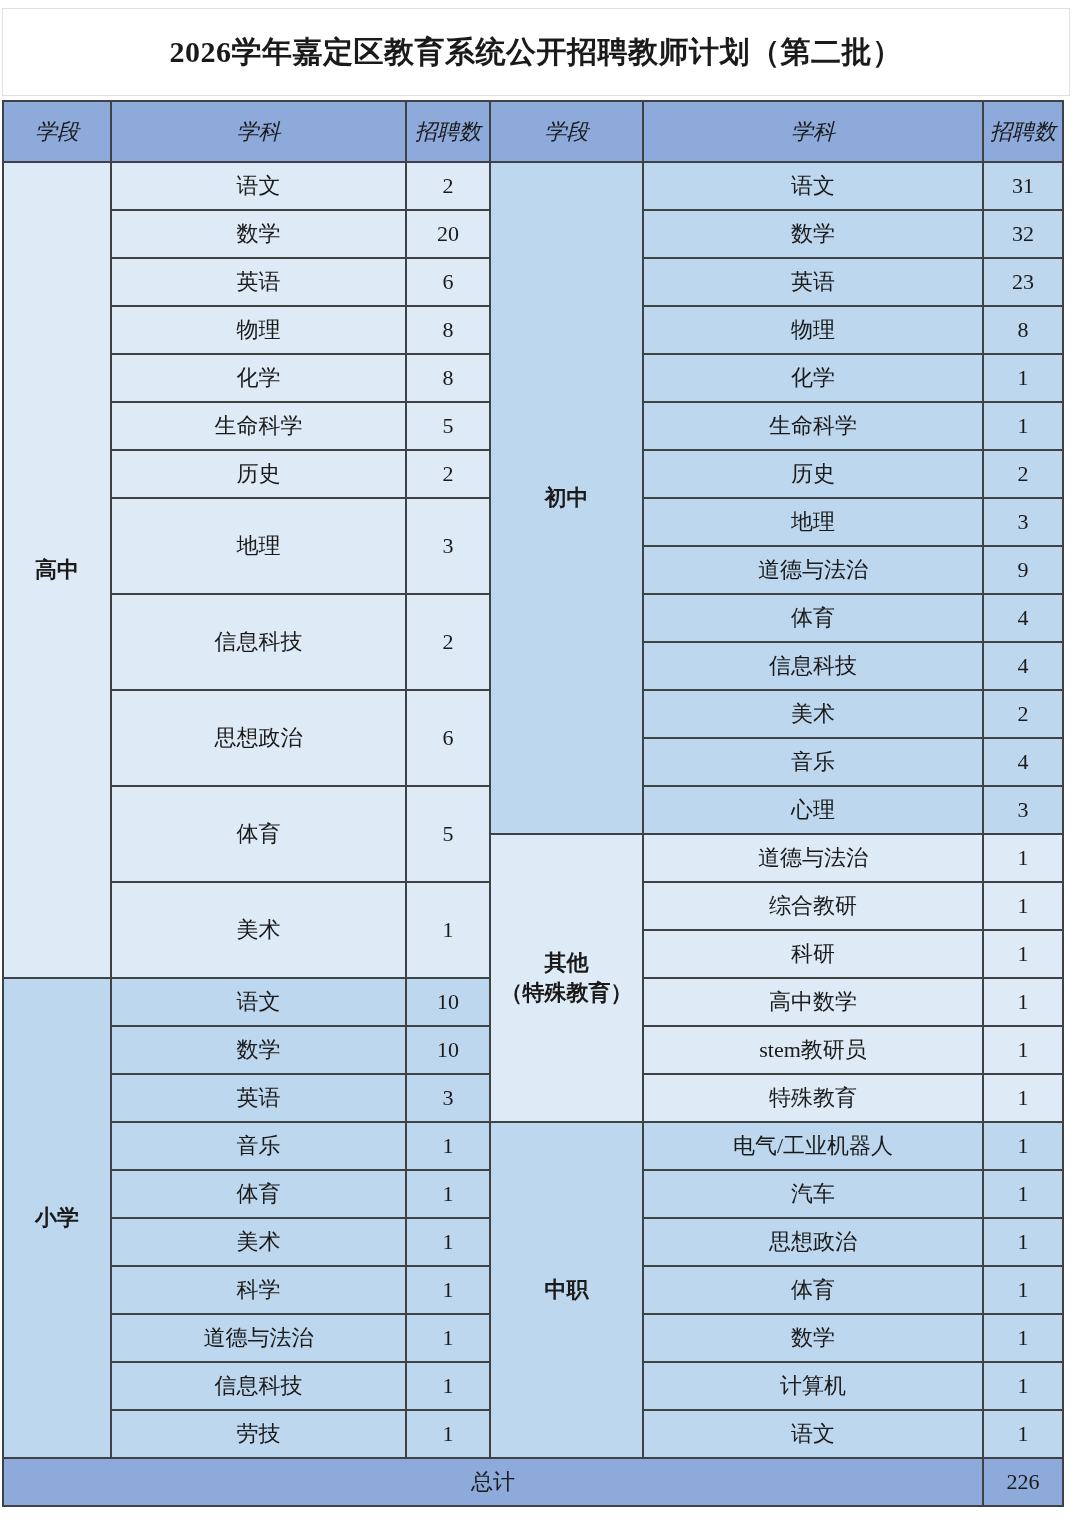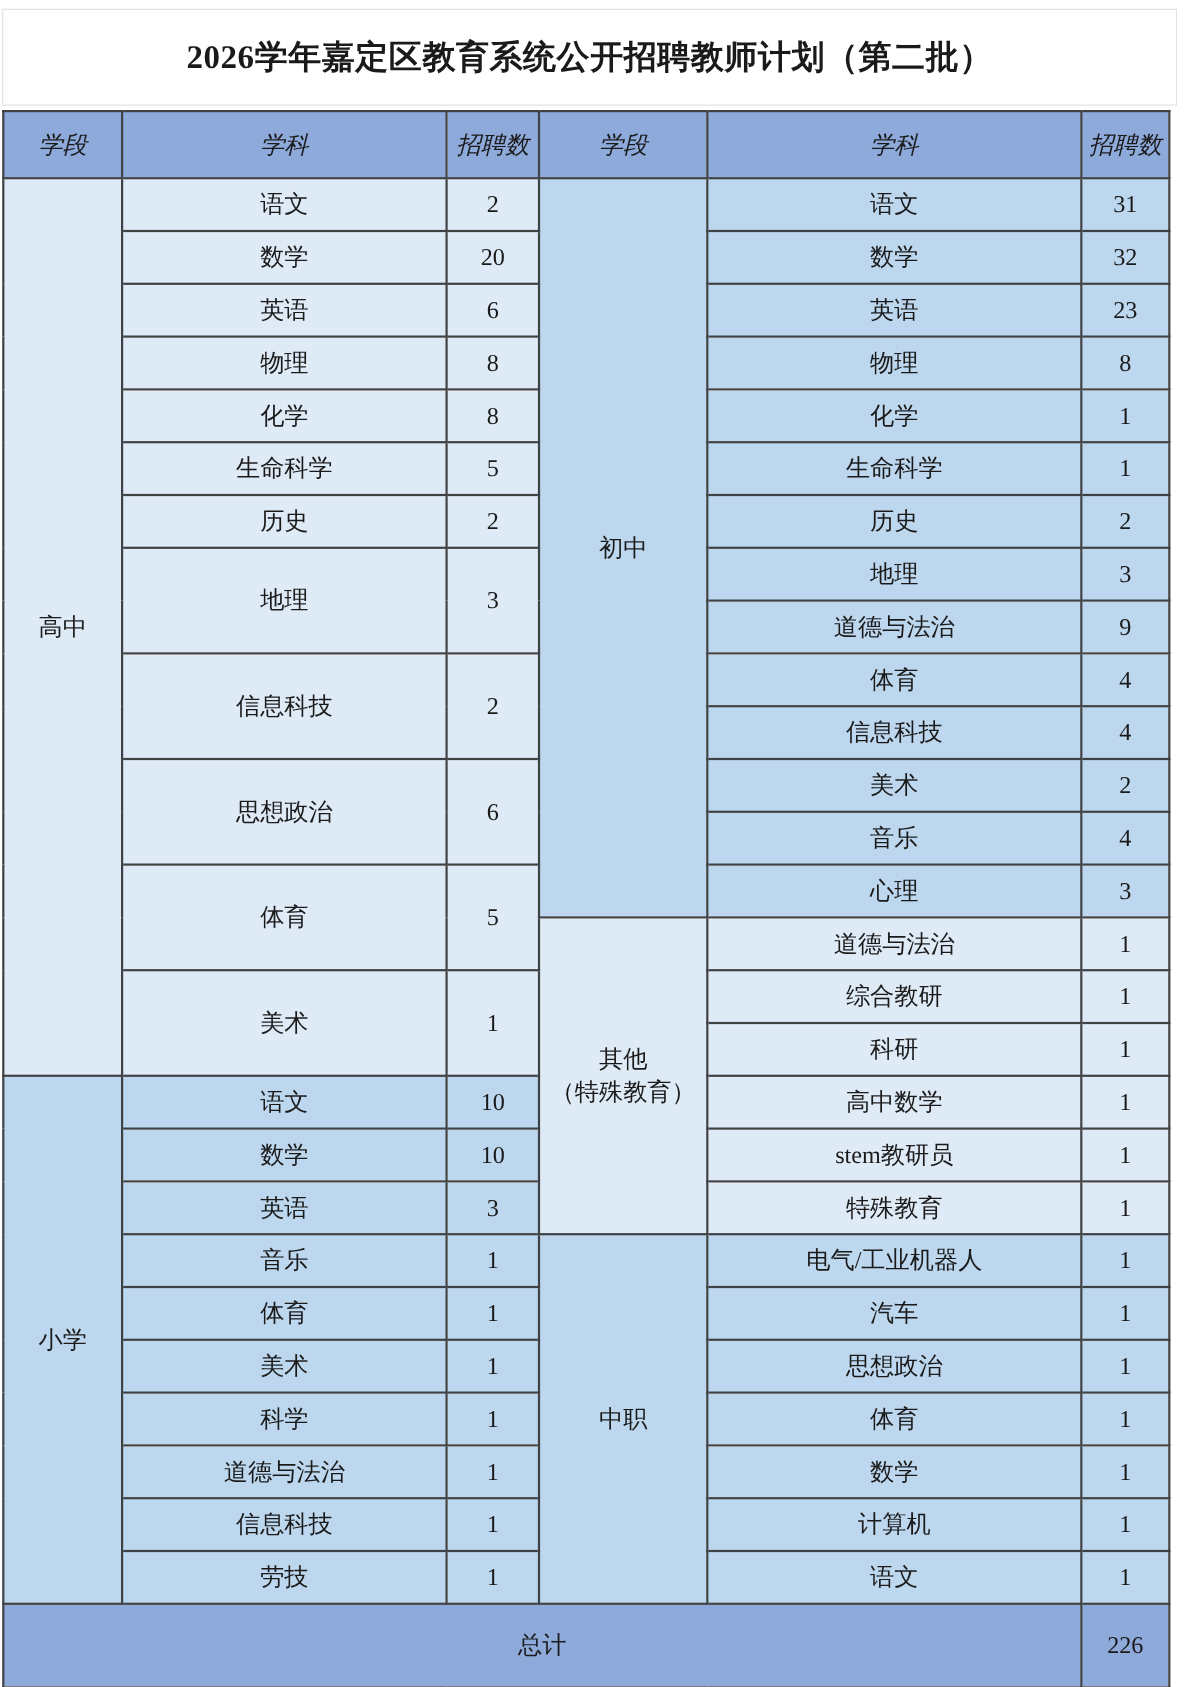--- a/index.html
+++ b/index.html
@@ -32,25 +32,25 @@
     width:1060px;
   }
   table.plan th, table.plan td{
     border:2px solid var(--border-color);
     text-align:center;vertical-align:middle;
     font-size:22px;font-weight:normal;
     padding:0;overflow:hidden;
   }
   thead tr{height:61px;font-style:italic;}
   tbody tr{height:48px;}
-  tfoot tr{height:76px;}
+  tfoot tr{height:48px;}
   thead th, tfoot td{background:var(--header-bg);}
   td.light{background:var(--row-light);}
   td.medium{background:var(--row-medium);}
-  td.stage div{line-height:1.35;}
+  td.stage div{line-height:1.35;font-weight:bold;}
 </style>
 </head>
 <body>
 
 <div class="page">
 
   <div class="title-box">2026学年嘉定区教育系统公开招聘教师计划（第二批）</div>
 
   <table class="plan">
     <colgroup>

